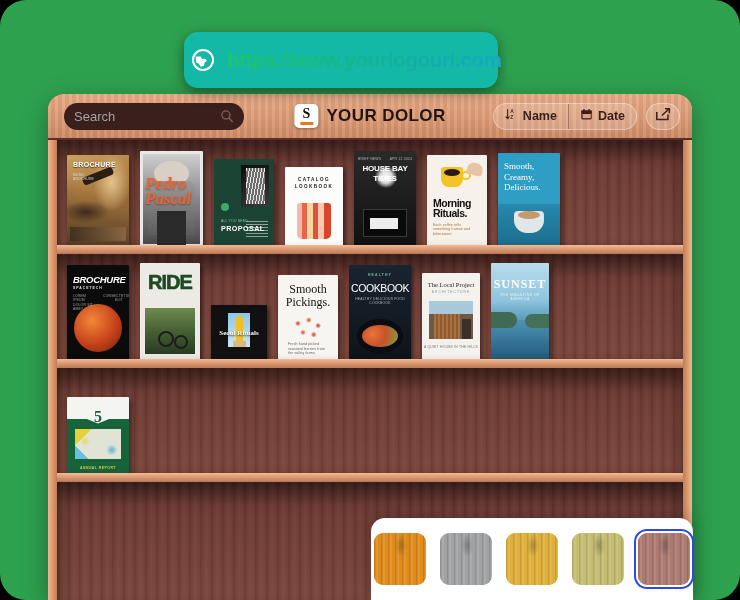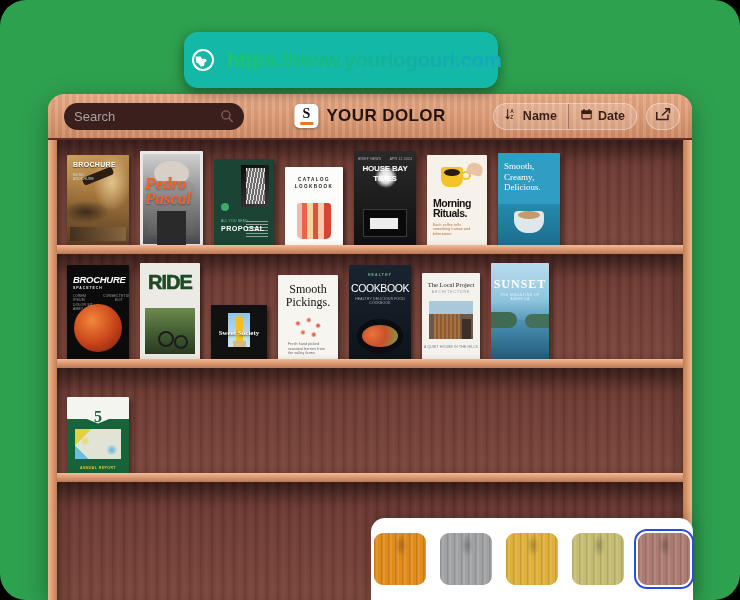--- a/index.html
+++ b/index.html
@@ -356,21 +356,21 @@
                background:linear-gradient(180deg,#6e8a4e,#3e5830 60%,#2a3a22);"></div>
           <div style="position:absolute;left:18px;bottom:14px;width:16px;height:16px;border-radius:50%;border:2px solid #1c1c1c;"></div>
           <div style="position:absolute;left:34px;bottom:12px;width:14px;height:14px;border-radius:50%;border:2px solid #1c1c1c;"></div>
           <div class="t" style="left:0;right:0;top:7px;text-align:center;color:#1d4a24;font-weight:bold;font-size:20px;letter-spacing:-1px;-webkit-text-stroke:.6px #1d4a24;">RIDE</div>
         </div>
 
         <div class="book" style="width:56px;height:56px;background:#111;align-self:flex-end;">
           <div style="position:absolute;left:17px;top:8px;width:22px;height:34px;background:linear-gradient(180deg,#8fc6e6,#cfe4ef);"></div>
           <div style="position:absolute;left:25px;top:11px;width:7px;height:26px;background:#f0c024;border-radius:3px 3px 0 0;"></div>
           <div style="position:absolute;left:22px;top:36px;width:13px;height:6px;background:#d9b887;"></div>
-          <div class="t" style="left:0;right:0;top:24px;text-align:center;font-family:'Liberation Serif',serif;font-weight:bold;font-size:7px;text-shadow:0 1px 2px rgba(0,0,0,.8);">Sweet Society</div>
+          <div class="t" style="left:0;right:0;top:24px;text-align:center;font-family:'Liberation Serif',serif;font-weight:bold;font-size:7px;text-shadow:0 1px 2px rgba(0,0,0,.8);">Seoul Rituals</div>
         </div>
 
         <div class="book" style="width:60px;height:86px;background:#f7f5ef;">
           <div class="t" style="left:0;right:0;top:8px;text-align:center;color:#16130f;font-family:'Liberation Serif',serif;font-size:12px;line-height:1.05;">Smooth Pickings.</div>
           <div style="position:absolute;left:12px;top:40px;width:36px;height:28px;background:
                radial-gradient(circle 5px at 22% 30%,#d32f1e,rgba(0,0,0,0) 60%),
                radial-gradient(circle 5px at 52% 18%,#e03a22,rgba(0,0,0,0) 60%),
                radial-gradient(circle 5px at 78% 38%,#c32a1a,rgba(0,0,0,0) 60%),
                radial-gradient(circle 5px at 36% 62%,#e04226,rgba(0,0,0,0) 60%),
                radial-gradient(circle 5px at 66% 70%,#cc2f1d,rgba(0,0,0,0) 60%);"></div>

